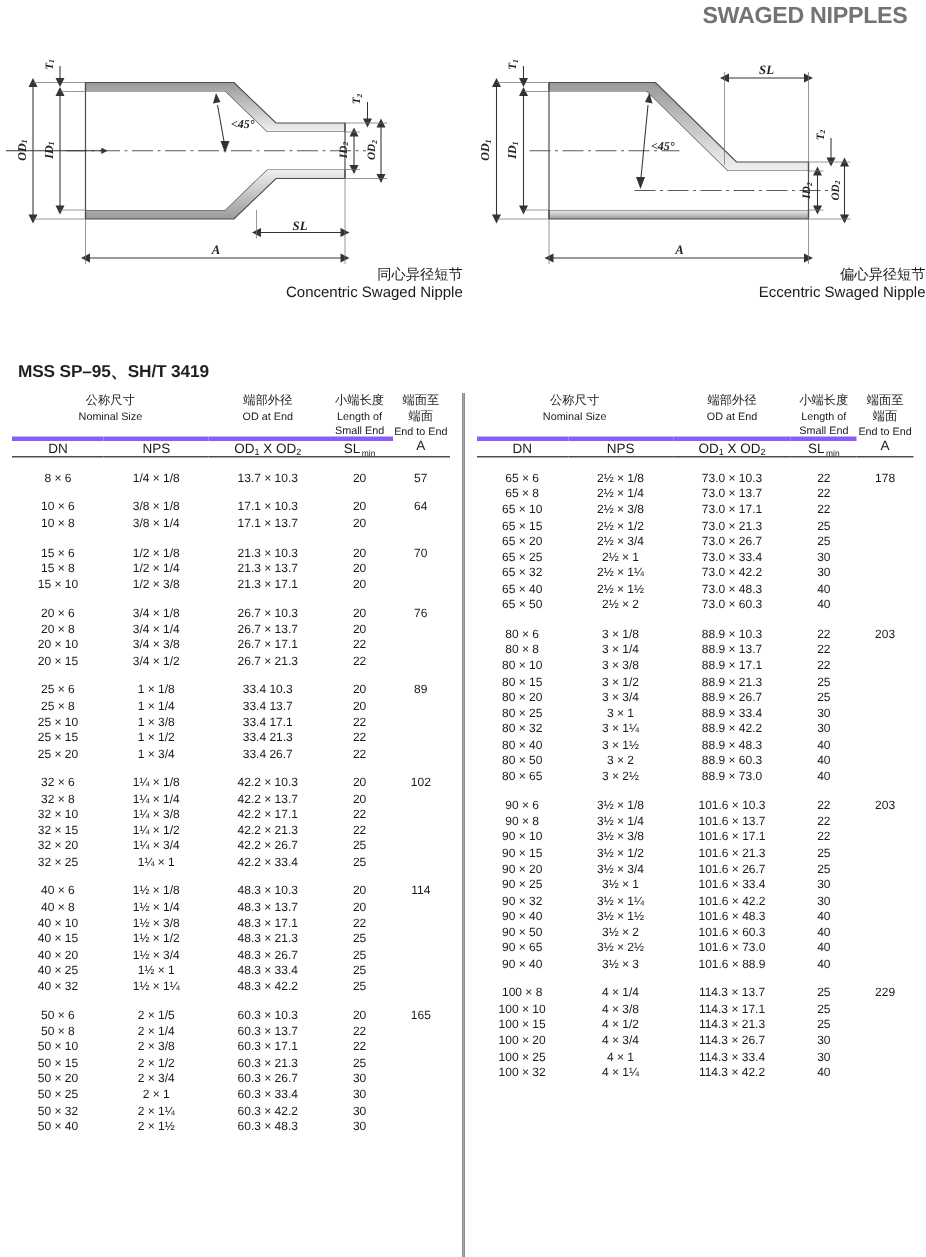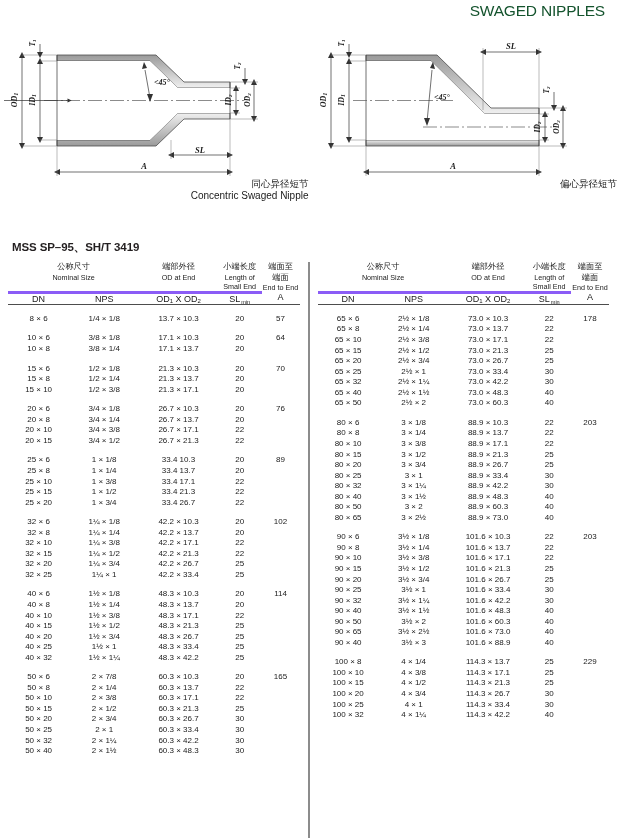--- a/index.html
+++ b/index.html
@@ -13,23 +13,23 @@
     color: #231f20;
     position: relative;
     overflow: hidden;
   }
 
   
   #page-header {
     position: absolute;
     top: 2px; right: 12px;
     font-size: 15.5px;
-    font-weight: normal;
+    font-weight: bold;
     letter-spacing: -0.2px;
-    color: #14532d;
+    color: #737373;
   }
 
   
   #figures {
     position: absolute;
     top: 30px; left: 0;
     width: 617px; height: 180px;
     display: flex;
   }
   .figure {
@@ -285,20 +285,21 @@
       <line x1="53" y1="142" x2="226" y2="142" stroke="#333" stroke-width="0.7"></line>
       <path d="M56,139 L50,142 L56,145 Z" fill="#333"></path>
       <path d="M223,139 L229,142 L223,145 Z" fill="#333"></path>
       <line x1="53" y1="116" x2="53" y2="146" stroke="#777" stroke-width="0.5"></line>
       <line x1="226" y1="116" x2="226" y2="146" stroke="#777" stroke-width="0.5"></line>
       <text x="140" y="139" font-size="8.5" font-style="italic" font-weight="bold" fill="#222" text-anchor="middle" font-family="Liberation Serif, serif">A</text>
     </svg>
 
     <div class="fig-caption">
       <span class="cn">偏心异径短节</span>
+      <span class="en">Eccentric Swaged Nipple</span>
     </div>
   </div>
 </div>
 
 <div id="std-title">MSS SP–95、SH/T 3419</div>
 
 <div id="tables">
   <div class="table-panel left">
     <table class="spec">
       <thead>
@@ -501,21 +502,21 @@
             <td class="c-sl">25</td>
           </tr>
           <tr>
             <td class="c-dn">40 × 32</td>
             <td class="c-nps">1½ × 1¼</td>
             <td class="c-od">48.3 × 42.2</td>
             <td class="c-sl">25</td>
           </tr>
           <tr class="group-start">
             <td class="c-dn">50 × 6</td>
-            <td class="c-nps">2 × 7/8</td>
+            <td class="c-nps">2 × 1/5</td>
             <td class="c-od">60.3 × 10.3</td>
             <td class="c-sl">20</td>
             <td class="c-a" rowspan="8">165</td>
           </tr>
           <tr>
             <td class="c-dn">50 × 8</td>
             <td class="c-nps">2 × 1/4</td>
             <td class="c-od">60.3 × 13.7</td>
             <td class="c-sl">22</td>
           </tr>

